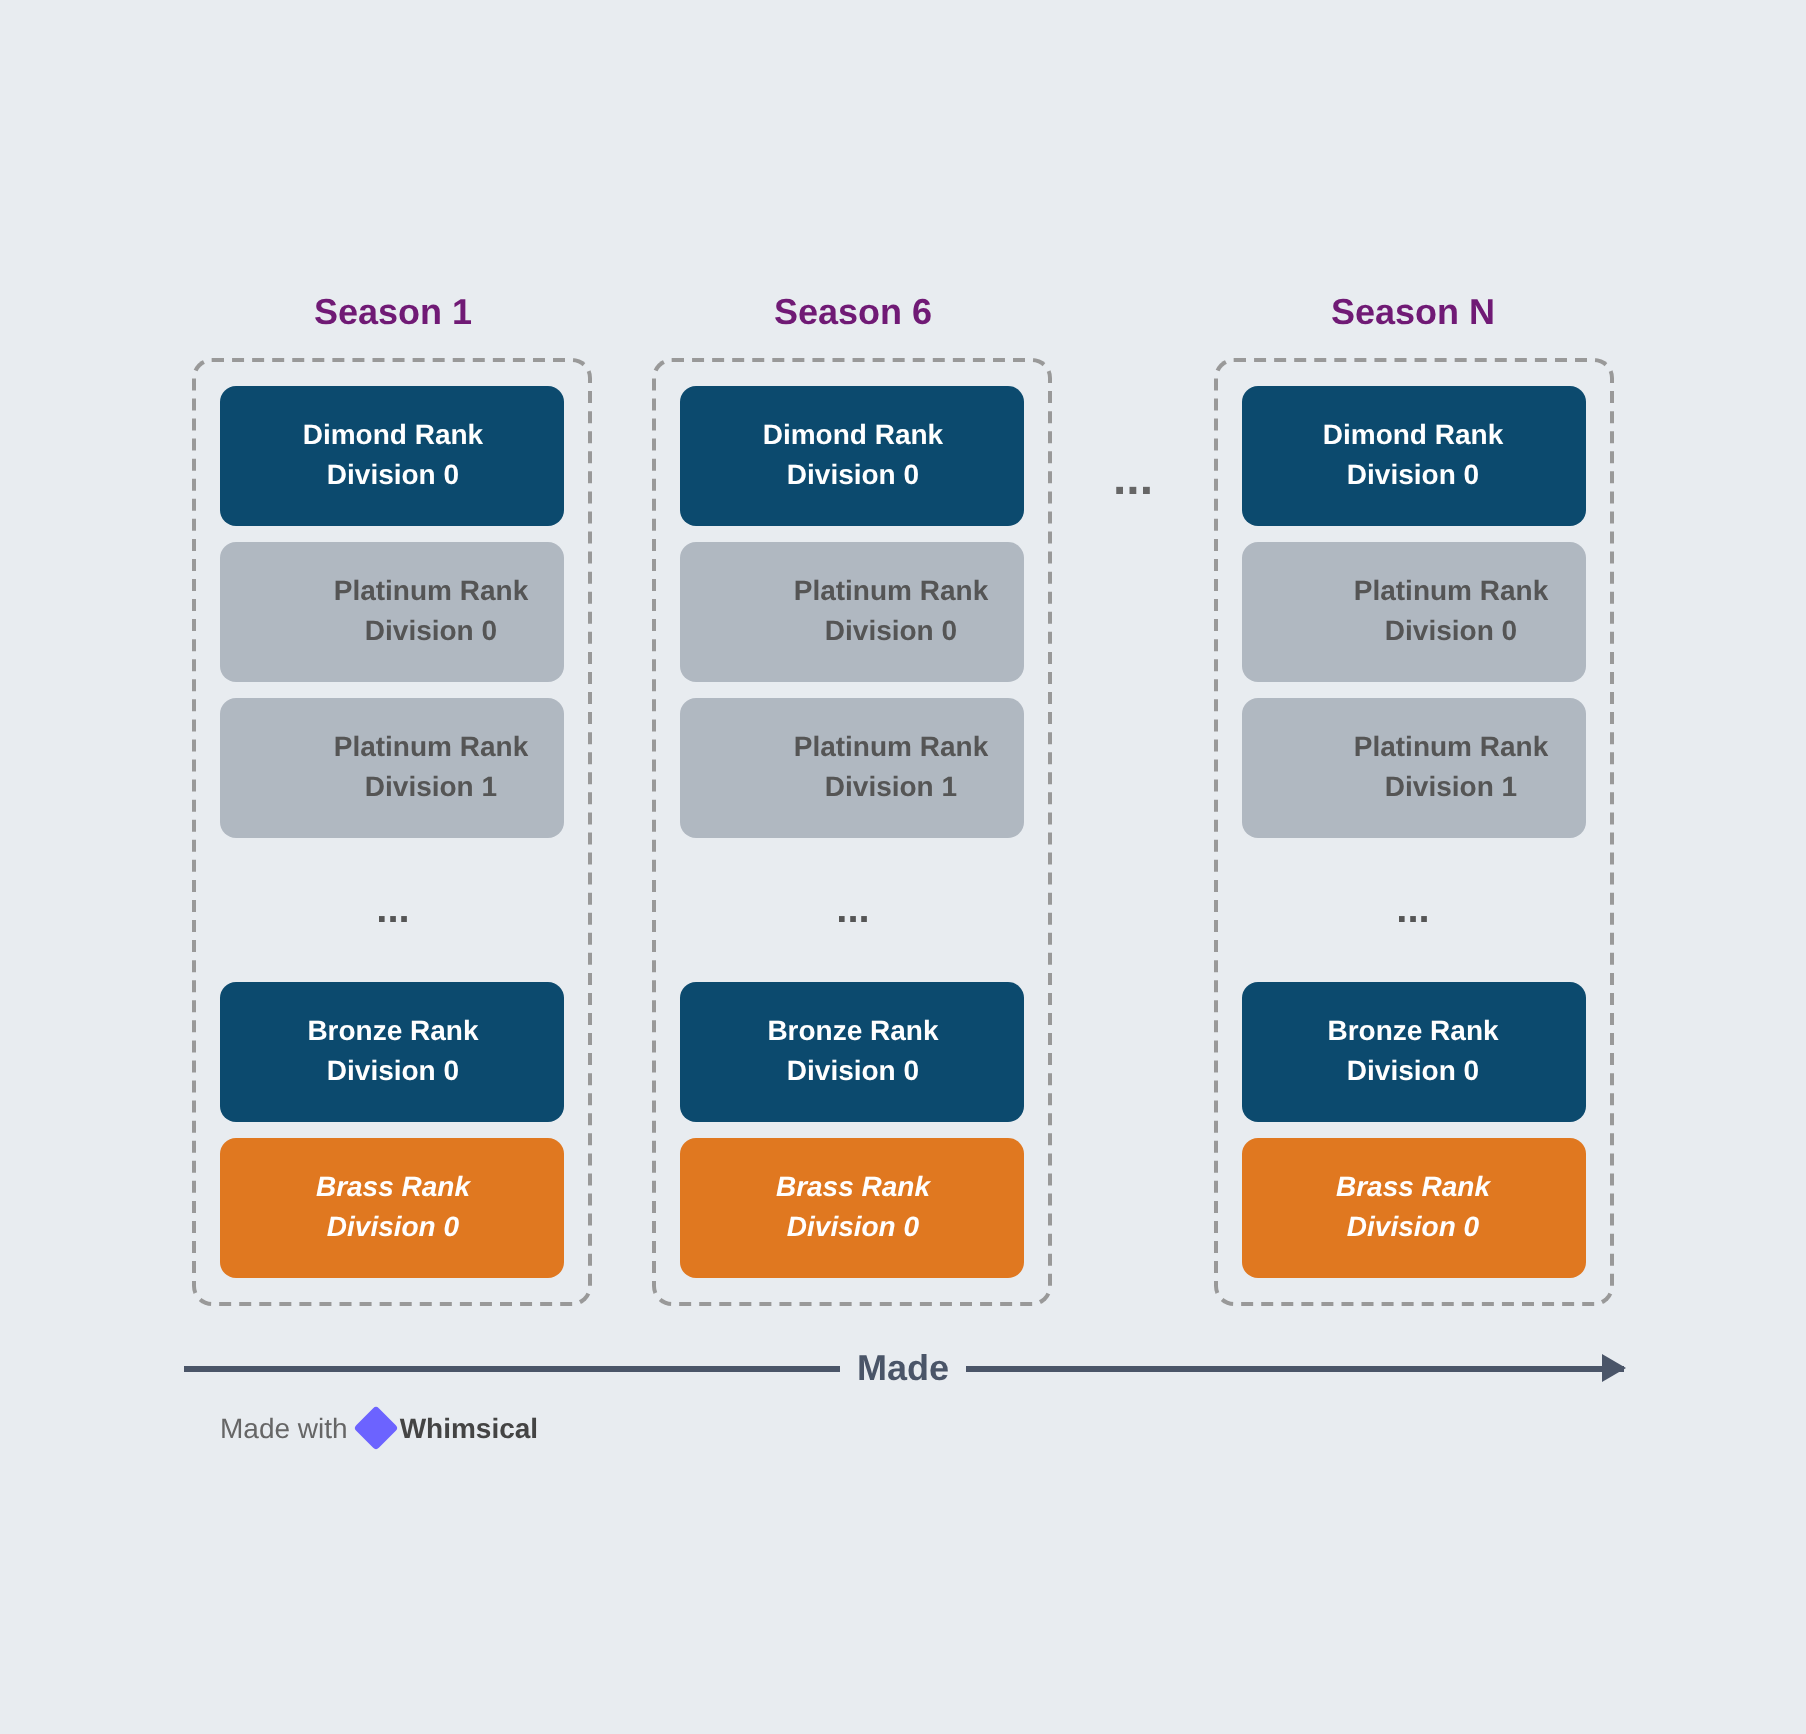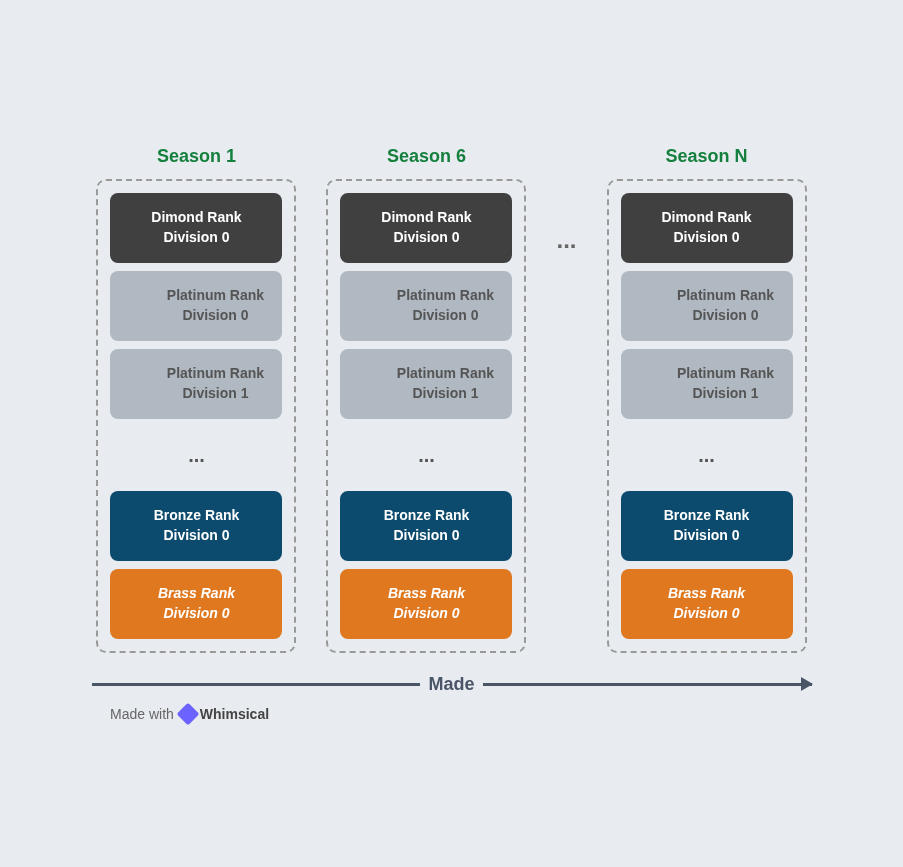--- a/index.html
+++ b/index.html
@@ -33,21 +33,21 @@
 
     .season-column {
       display: flex;
       flex-direction: column;
       align-items: center;
     }
 
     .season-title {
       font-size: 18px;
       font-weight: 700;
-      color: #15803d;
+      color: #701a75;
       margin-bottom: 12px;
       text-align: center;
     }
 
     .season-box {
       border: 2.5px dashed #999;
       border-radius: 10px;
       padding: 12px;
       display: flex;
       flex-direction: column;
@@ -64,21 +64,21 @@
       font-weight: 700;
       color: #fff;
       line-height: 1.4;
       min-height: 70px;
       display: flex;
       align-items: center;
       justify-content: center;
     }
 
     .rank-diamond {
-      background-color: #404040;
+      background-color: #0c4a6e;
     }
 
     .rank-platinum {
       background-color: #b0b8c1;
       color: #555;
       padding-left: 48px;
     }
 
     .rank-dots {
       background: transparent;

